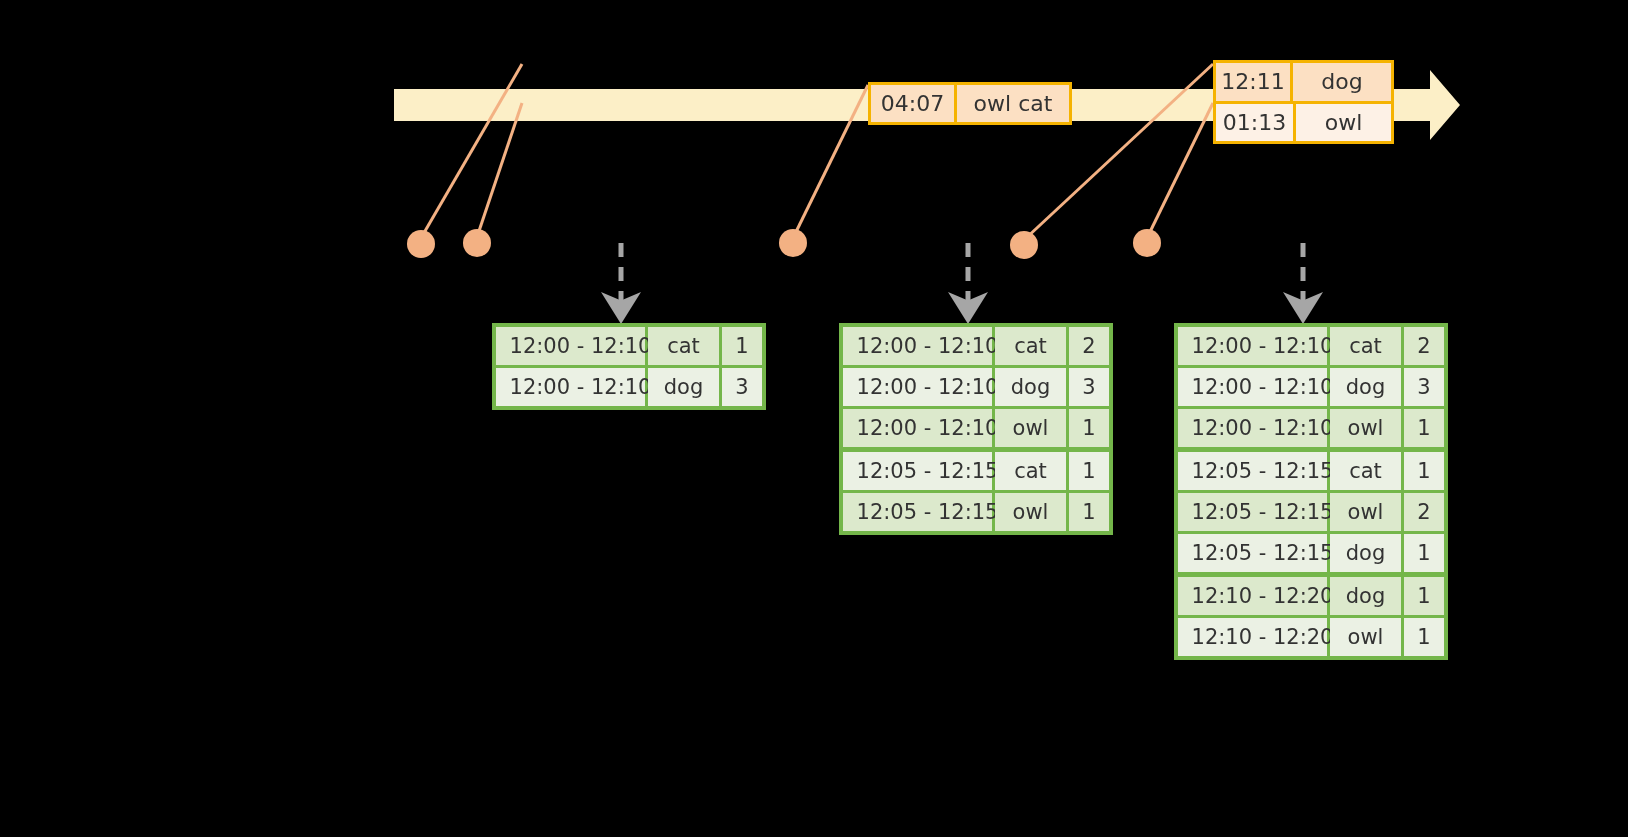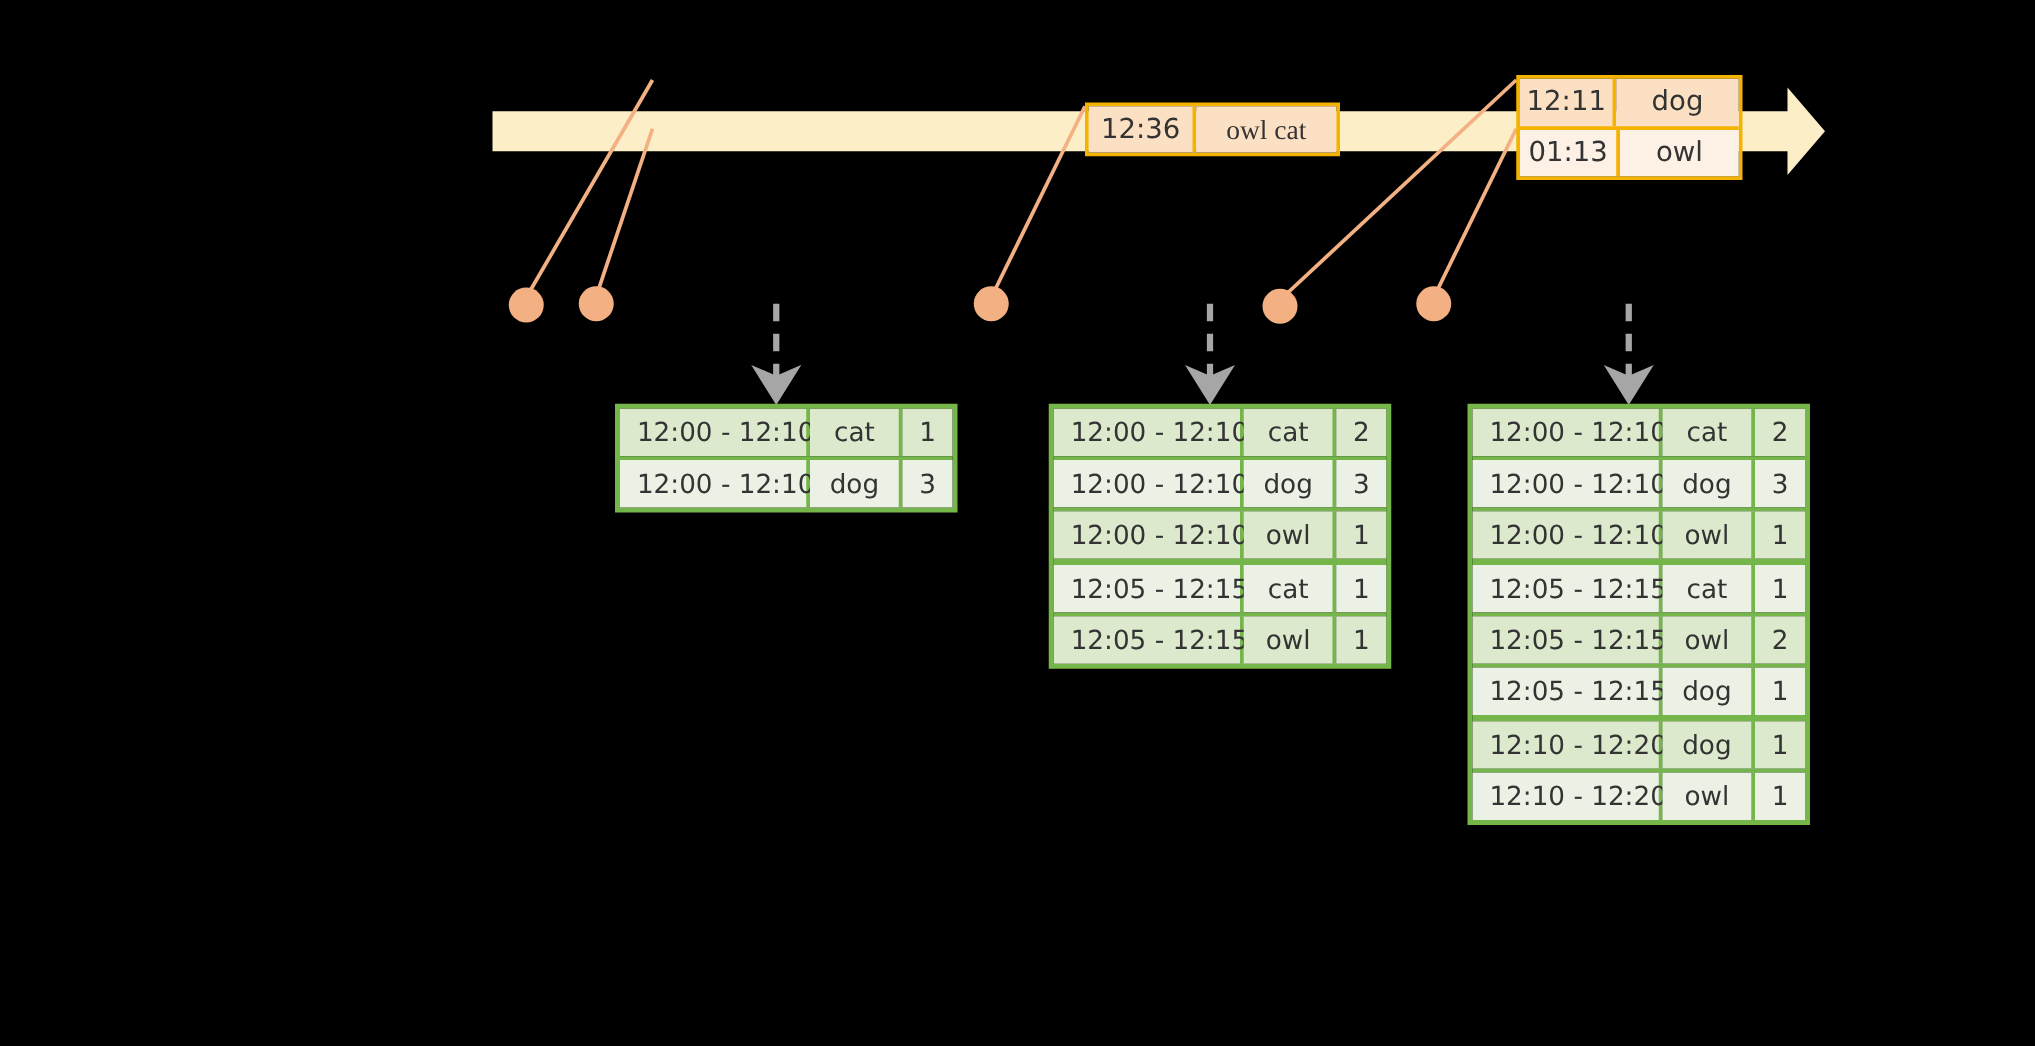--- a/index.html
+++ b/index.html
@@ -121,22 +121,22 @@
     <g stroke="#A6A6A6" stroke-width="5" stroke-dasharray="14 10" fill="none">
       <line x1="621" y1="243" x2="621" y2="308" marker-end="url(#dashArrow)"></line>
       <line x1="968" y1="243" x2="968" y2="308" marker-end="url(#dashArrow)"></line>
       <line x1="1303" y1="243" x2="1303" y2="308" marker-end="url(#dashArrow)"></line>
     </g>
   </svg>
 
 
   <div class="event-box" style="left:868px; top:82px; width:204px; height:43px;">
     <div class="event-row row-shade-a">
-      <div class="event-cell time" style="width:86px;">12:36</div>
-      <div class="event-cell" style="flex:1;font-family:Liberation Serif, serif;">owl cat</div>
+      <div class="event-cell time" style="width:86px;">04:07</div>
+      <div class="event-cell" style="flex:1;">owl cat</div>
     </div>
   </div>
 
   <div class="event-box" style="left:1213px; top:60px; width:181px; height:84px;">
     <div class="event-row row-shade-a">
       <div class="event-cell time" style="width:77px;">12:11</div>
       <div class="event-cell" style="flex:1;">dog</div>
     </div>
     <div class="event-row row-shade-b">
       <div class="event-cell time" style="width:80px;">01:13</div>

